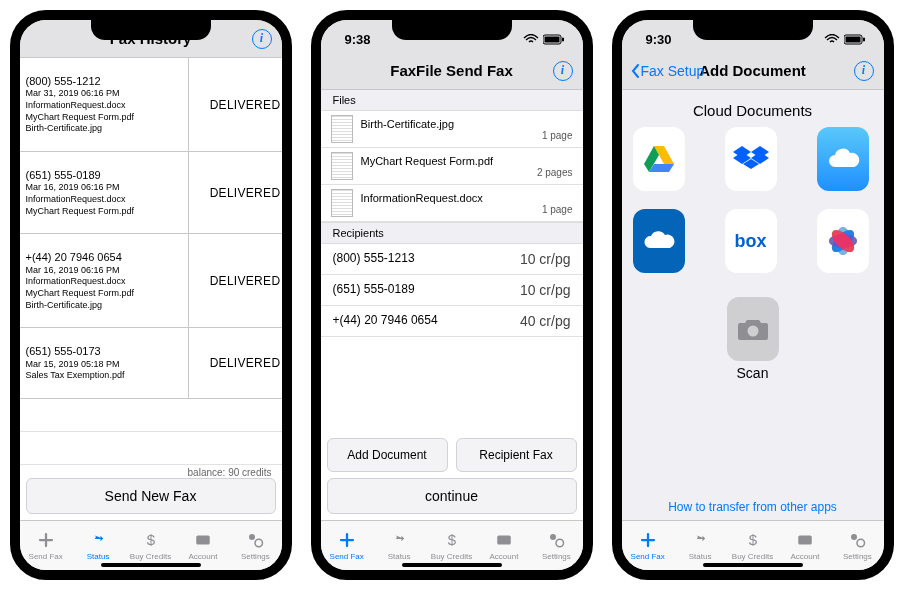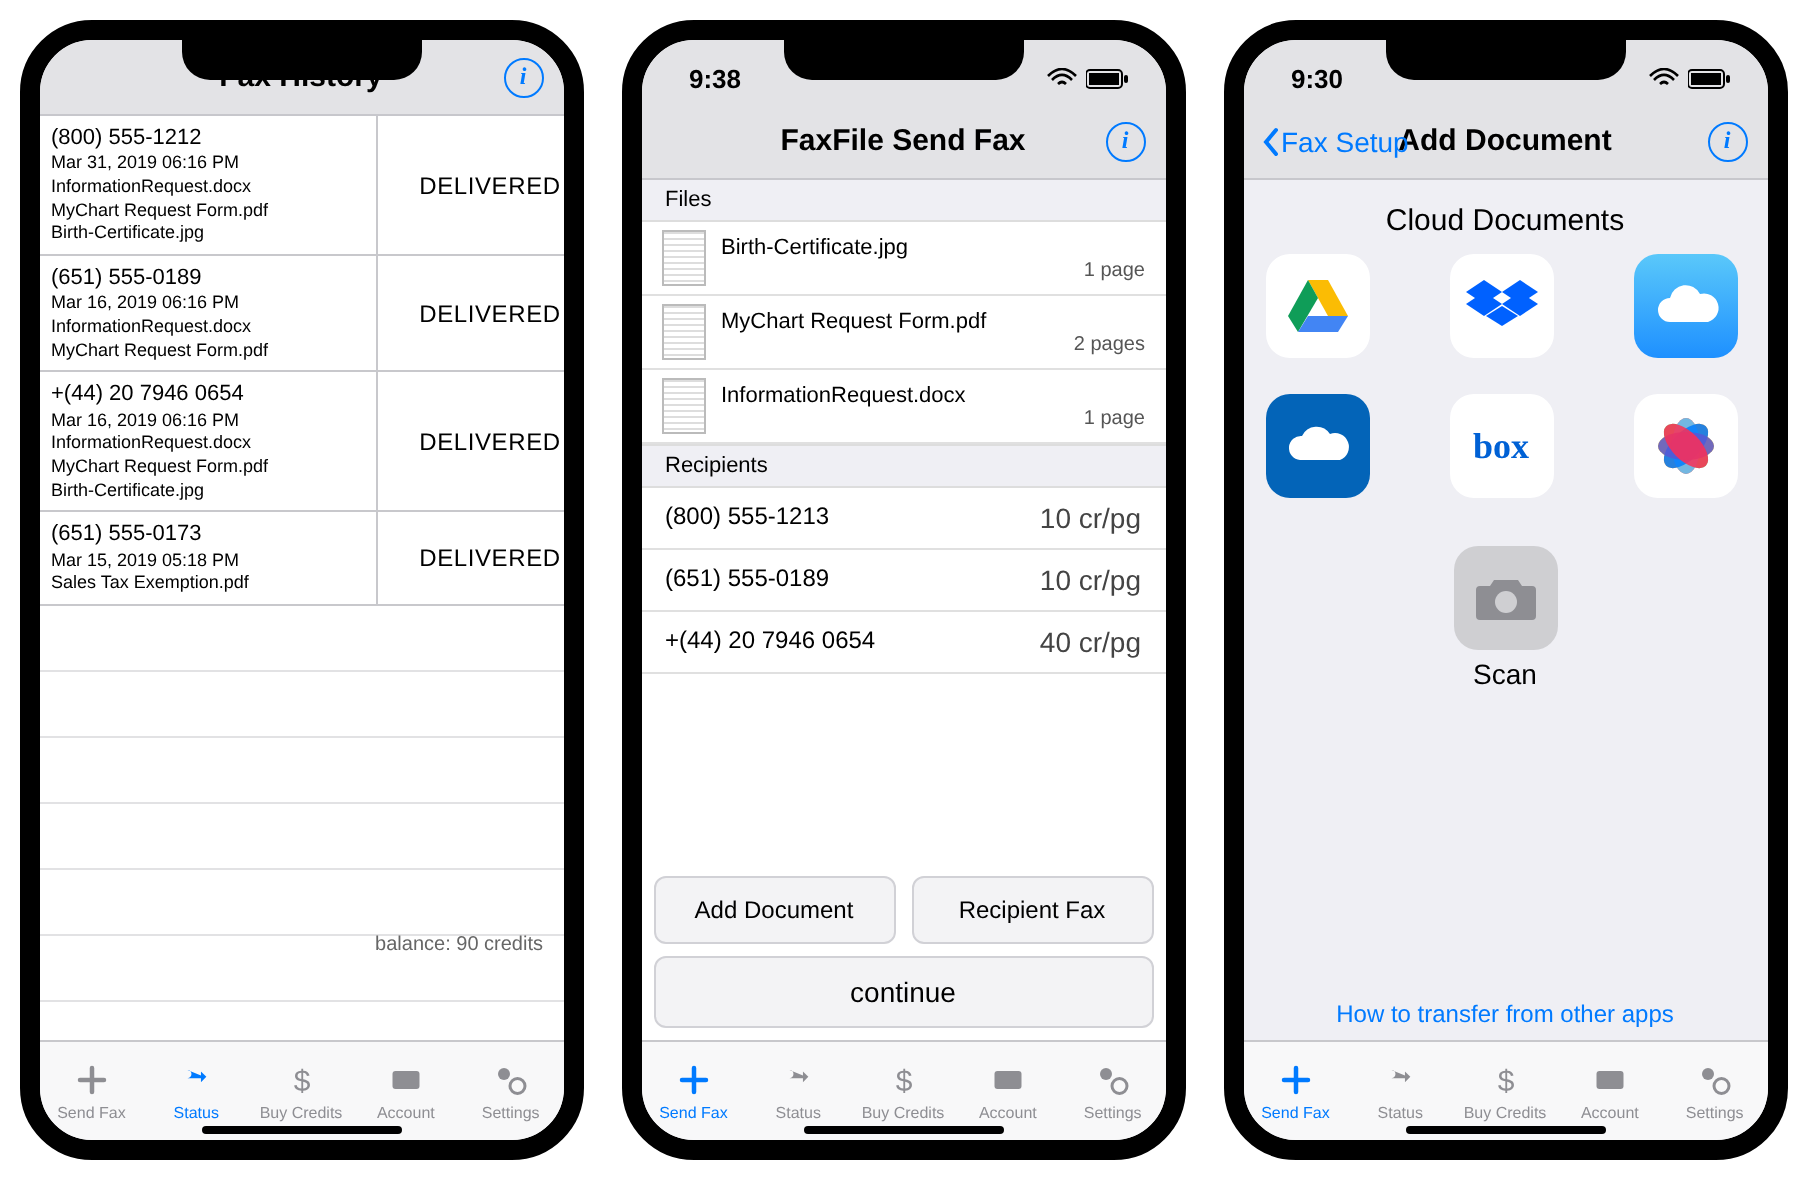--- a/index.html
+++ b/index.html
@@ -72,21 +72,21 @@
     font-family: Georgia, serif; font-style: italic; font-size:12px; color:#007aff;
   }
   .content { flex:1; background:#fff; overflow:hidden; position:relative; }
   .content.grey { background:#efeff4; }
 
   
   .history-row {
     display:flex; border-bottom:1px solid #c8c8cc; background:#fff;
   }
   .history-left {
-    flex:1; padding:4px 6px; font-size:9px; line-height:1.3;
+    flex:1; padding:16px 6px; font-size:9px; line-height:1.3;
   }
   .history-left .num { font-size:11px; font-weight:400; }
   .history-status {
     width:94px; border-left:1px solid #c8c8cc;
     display:flex; align-items:center; justify-content:center;
     font-size:12px; letter-spacing:0.3px;padding-left:20px;
   }
   .balance {
     position:absolute; bottom:42px; right:10px; font-size:10px; color:#666;
   }
@@ -131,24 +131,23 @@
   }
   .recip-row span:last-child { font-size:14px; color:#444; }
 
   
   .cloud-title { text-align:center; font-size:15px; padding:12px 0 8px; }
   .cloud-grid {
     display:grid; grid-template-columns: repeat(3,56px);
     justify-content:center; gap:18px 36px; padding:0 20px 10px;
   }
   .cloud-icon {
-    width:52px; height:52px; border-radius:12px;
+    width:52px; height:64px; border-radius:12px;
     display:flex; align-items:center; justify-content:center;
     position:relative;
-    font-family:Liberation Serif, serif;
   }
   .scan-block { text-align:center; margin-top:14px; }
   .scan-block .cloud-icon { margin:0 auto 4px; background:#cfcfd2; }
   .link { position:absolute; bottom:6px; left:0; right:0; text-align:center; color:#007aff; font-size:12px; }
 
   .hairlines .row { height:33px; border-bottom:1px solid #e2e2e4; }
 </style>
 </head>
 <body>
 
@@ -203,20 +202,21 @@
     <div class="hairlines">
       <div class="row"></div>
         <div class="row"></div>
         <div class="row"></div>
         <div class="row"></div>
         <div class="row"></div>
         <div class="row"></div>
     </div>
     <div class="bottom-area">
       <div class="balance">balance: 90 credits</div>
+      <div class="big-button">Send New Fax</div>
     </div>
   </div>
   <div class="tabbar" id="tb1">
       <div class="tab">
         <span><svg viewBox="0 0 24 24">
             <path d="M12 4 v16 M4 12 h16" stroke="currentColor" stroke-width="3" fill="none" stroke-linecap="round"></path>
           </svg></span>
         <span>Send Fax</span>
       </div>
       <div class="tab active">

